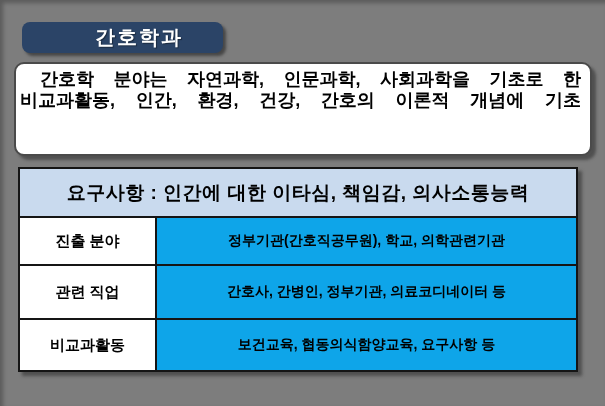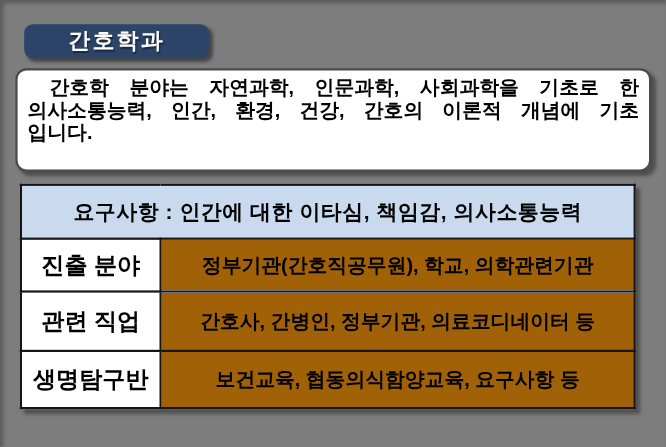--- a/index.html
+++ b/index.html
@@ -22,41 +22,42 @@
     left: 22px;
     top: 22px;
     width: 168px;
     height: 31px;
     background: #2B4467;
     border-radius: 8px;
     box-shadow: 3px 3px 3px rgba(25,25,25,0.55);
     display: flex;
     align-items: center;
     justify-content: center;
+    padding-left: 33px;
   }
   .badge span {
     color: #FFFFFF;
     font-size: 20px;
     font-weight: bold;
     letter-spacing: 2px;
     text-shadow: 1px 1px 1px rgba(0,0,0,0.4);
   }
   
   .desc-box {
     position: absolute;
     left: 14px;
     top: 62px;
     width: 578px;
     height: 94px;
     box-sizing: border-box;
     background: #FFFFFF;
     border: 2px solid #4A4A4A;
     border-radius: 10px;
     box-shadow: 4px 4px 3px rgba(35,35,35,0.5);
-    padding: 5px 9px 6px 9px;
+    padding: 5px 9px 6px 4px;
     overflow: hidden;
   }
   .desc-line {
     font-size: 18px;
     font-weight: bold;
     color: #000000;
     line-height: 20.5px;
     white-space: nowrap;
     text-align: justify;
     text-align-last: justify;
@@ -72,72 +73,71 @@
     border-collapse: collapse;
     background: #FFFFFF;
     box-shadow: 4px 4px 3px rgba(35,35,35,0.5);
   }
   .info-table td {
     border: 2px solid #151515;
     text-align: center;
     vertical-align: middle;
     font-weight: bold;
     color: #000000;
-    padding: 0 3px;
+    padding: 0 8px;
     overflow: hidden;
   }
   .header-cell {
     background: #C9DAEE;
     height: 47px;
     font-size: 19px;
     letter-spacing: 0.5px;
   }
   .label-cell {
     width: 119px;
-    font-size: 21px;
+    font-size: 15px;
     background: #FFFFFF;
     white-space: nowrap;
   }
   .value-cell {
-    font-size: 18px;
-    background: #a16207;
+    font-size: 14px;
+    background: #0ea5e9;
     white-space: nowrap;
   }
   .row-1 td { height: 46px; }
   .row-2 td { height: 52px; }
   .row-3 td { height: 50px; }
 </style>
 </head>
 <body>
 
 <div class="stage">
 
   <div class="badge">
     <span>간호학과</span>
   </div>
 
   <div class="desc-box">
     <div class="desc-line first">간호학 분야는 자연과학, 인문과학, 사회과학을 기초로 한</div>
-    <div class="desc-line">의사소통능력, 인간, 환경, 건강, 간호의 이론적 개념에 기초</div>
-    <div class="desc-line last">입니다.</div>
+    <div class="desc-line">비교과활동, 인간, 환경, 건강, 간호의 이론적 개념에 기초</div>
   </div>
 
   <table class="info-table">
     <tbody>
         <tr>
       <td colspan="2" class="header-cell">요구사항 : 인간에 대한 이타심, 책임감, 의사소통능력</td>
     </tr>
     <tr class="row-1">
       <td class="label-cell">진출 분야</td>
       <td class="value-cell">정부기관(간호직공무원), 학교, 의학관련기관</td>
     </tr>
     <tr class="row-2">
       <td class="label-cell">관련 직업</td>
       <td class="value-cell">간호사, 간병인, 정부기관, 의료코디네이터 등</td>
     </tr>
     <tr class="row-3">
-      <td class="label-cell">생명탐구반</td>
+      <td class="label-cell">비교과활동</td>
       <td class="value-cell">보건교육, 협동의식함양교육, 요구사항 등</td>
     </tr>
   </tbody>
     </table>
 
 </div>
 
 </body></html>

